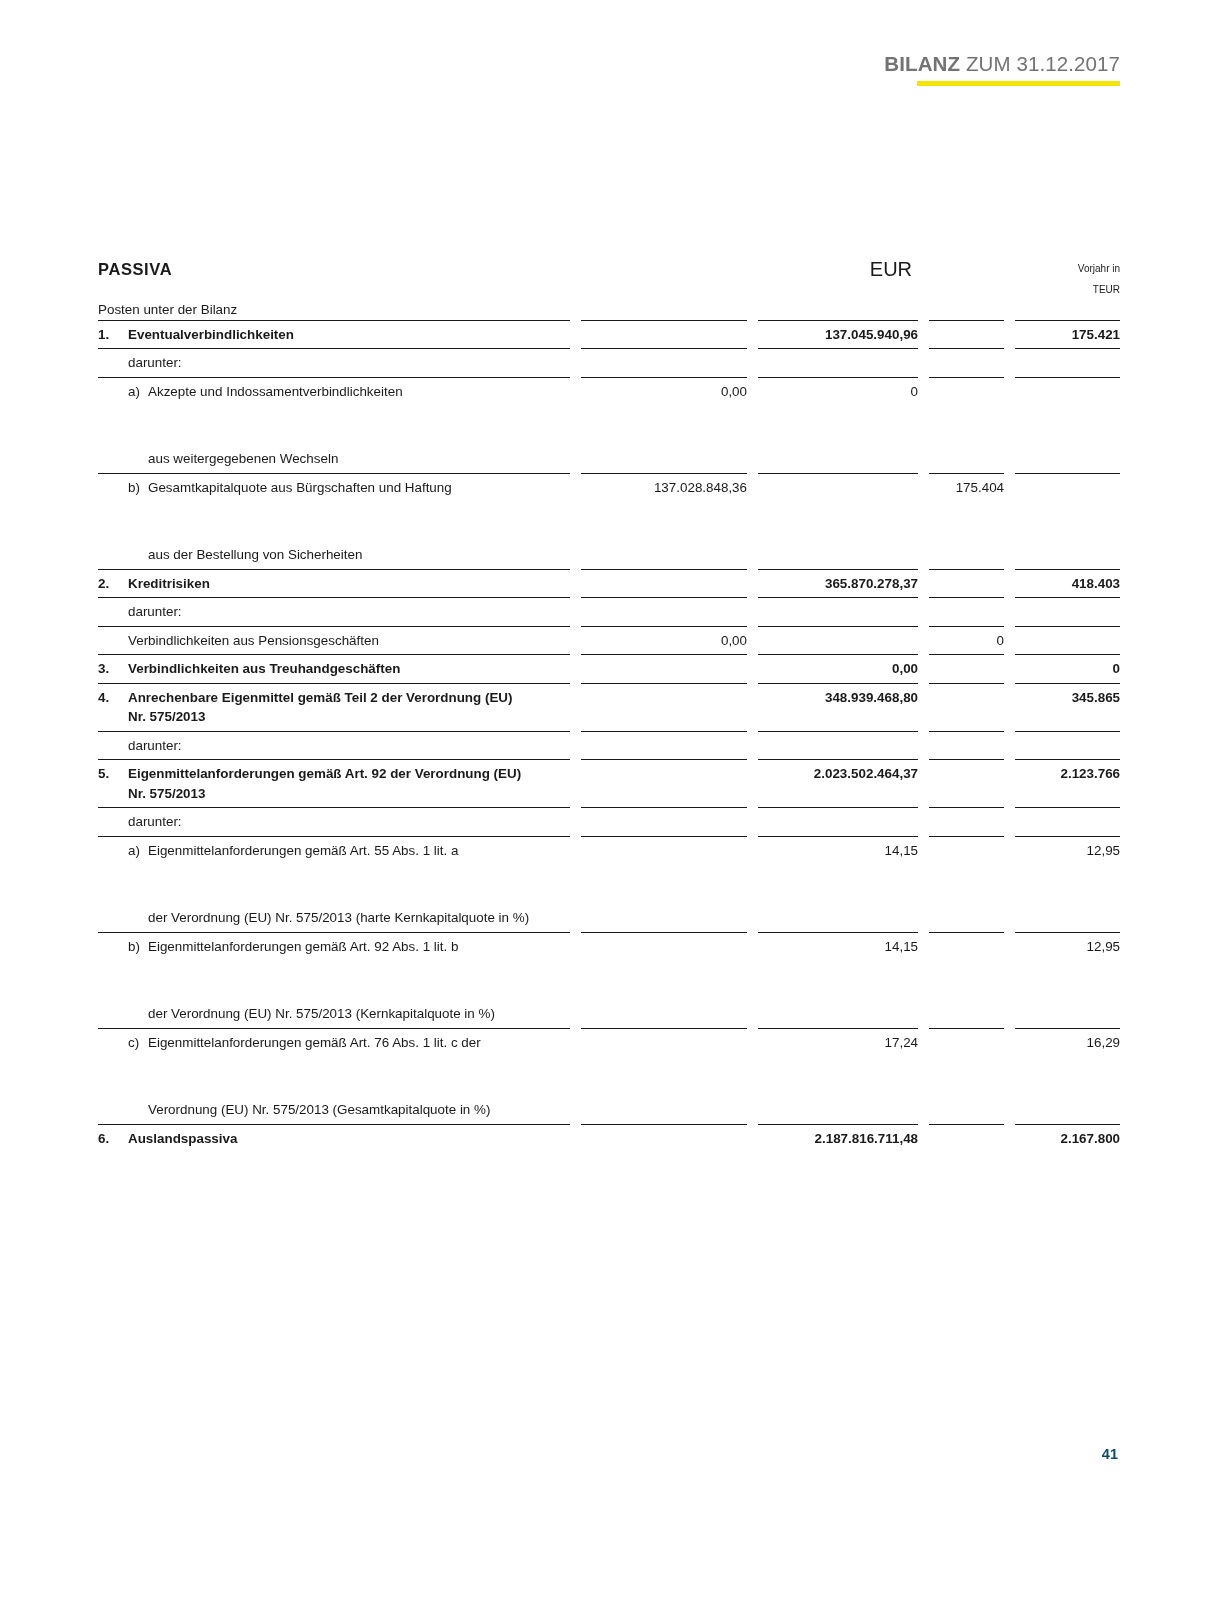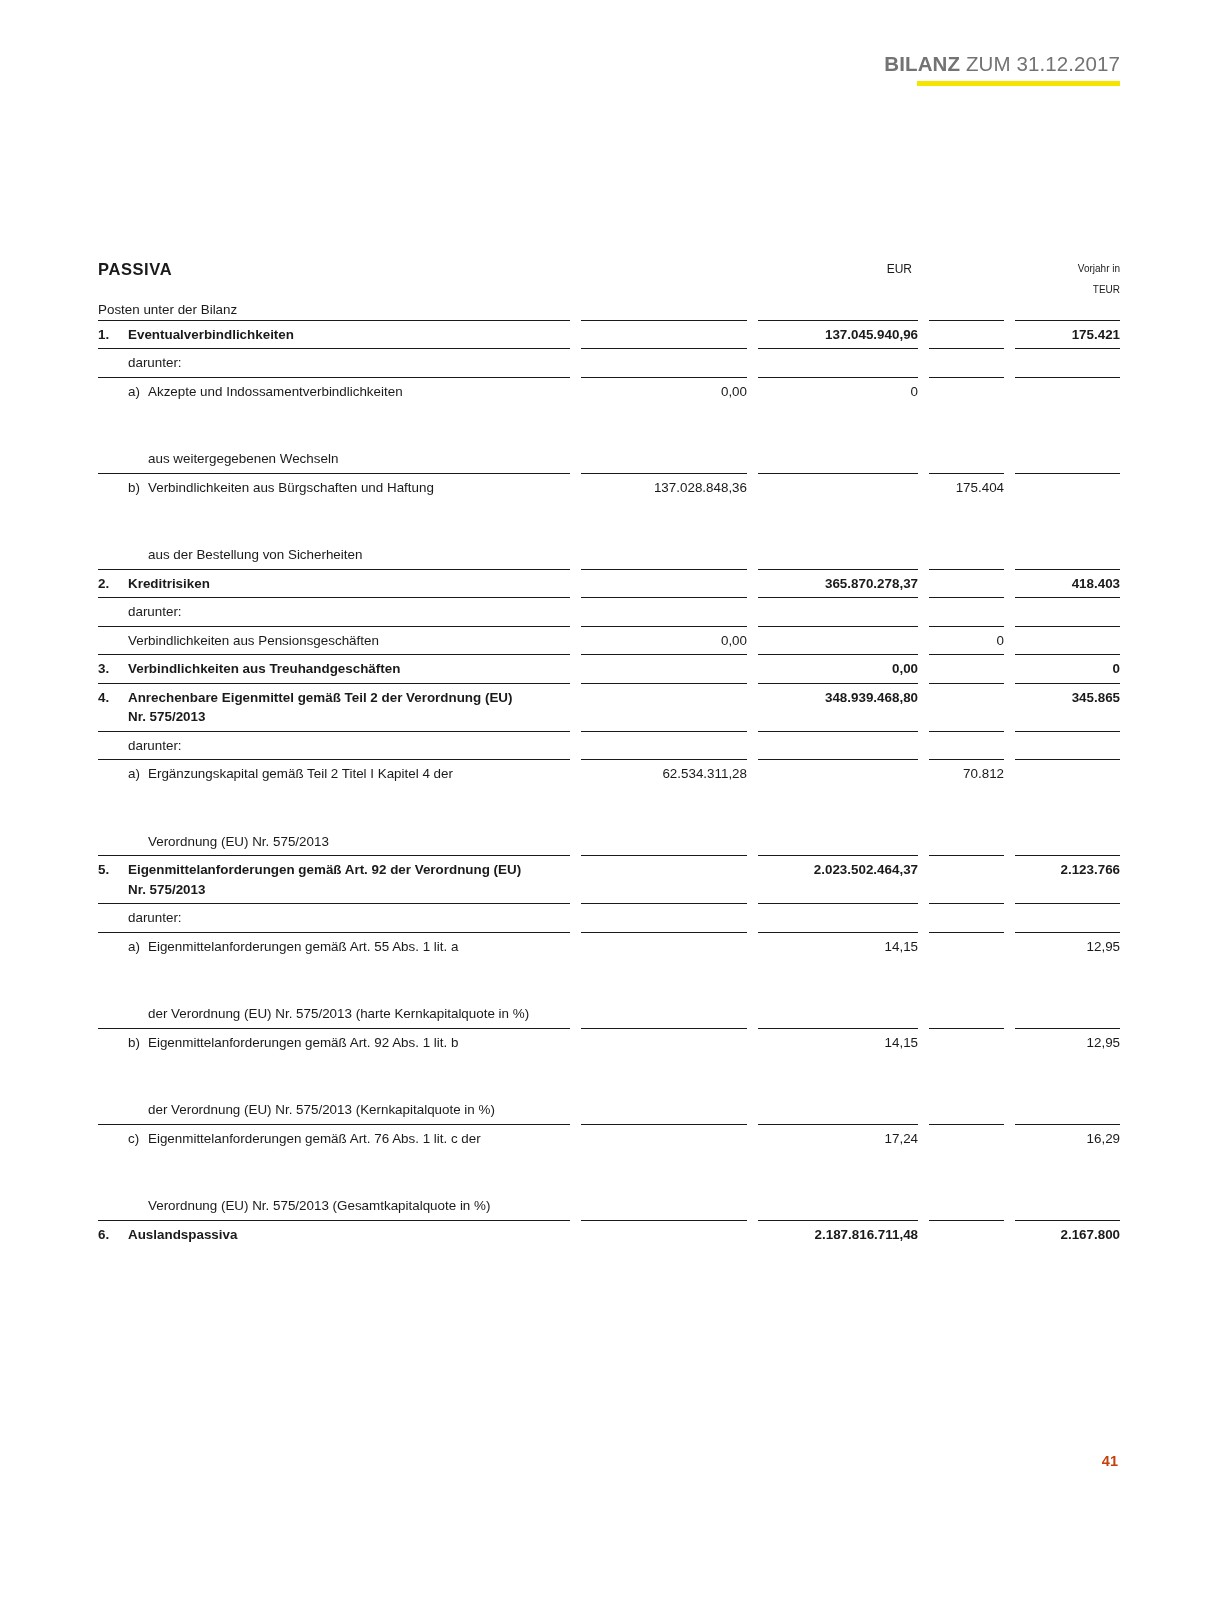--- a/index.html
+++ b/index.html
@@ -70,21 +70,21 @@
   
   .hdr td { padding-bottom: 0; }
   .hdr .passiva {
     font-weight: bold;
     font-size: 16.5px;
     letter-spacing: 0.6px;
     line-height: 22px;
   }
   .hdr .eur {
     text-align: right;
-    font-size: 12px;
+    font-size: 20px;
     line-height: 22px;
     padding-right: 6px;
   }
   .hdr .vorjahr {
     text-align: right;
     font-size: 10px;
     line-height: 21px;
     white-space: nowrap;
   }
   .subhdr td {
@@ -126,24 +126,24 @@
     width: 20px;
   }
   .lbl .indent2 { padding-left: 20px; display: block; margin-top: 48px; }
 
   .darunter { font-size: 13.2px; }
 
   
   .page-no {
     position: absolute;
     right: 90px;
-    bottom: 131px;
+    bottom: 138px;
     font-size: 14.5px;
     font-weight: bold;
-    color: #c2410c;
+    color: #0c4a6e;
   }
 </style>
 </head>
 <body>
 
 <div class="page-header">
   <div class="htext"><span class="b">BILANZ</span><span> ZUM 31.12.2017</span></div>
   <div class="rule" style="background: rgb(245, 228, 0);"></div>
 </div>
 
@@ -202,21 +202,21 @@
           <td class="num-col">0,00</td>
           <td class="gap"></td>
           <td class="num-col">0</td>
           <td class="gap"></td>
           <td class="num-col"></td>
           <td class="gap"></td>
           <td class="num-col"></td>
         </tr>
         <tr class="brow">
           <td class="numidx"></td>
-          <td class="lbl"><span class="letter">b)</span><span>Verbindlichkeiten aus Bürgschaften und Haftung</span><span class="indent2">aus der  Bestellung von Sicherheiten</span></td>
+          <td class="lbl"><span class="letter">b)</span><span>Gesamtkapitalquote aus Bürgschaften und Haftung</span><span class="indent2">aus der  Bestellung von Sicherheiten</span></td>
           <td class="gap"></td>
           <td class="num-col">137.028.848,36</td>
           <td class="gap"></td>
           <td class="num-col"></td>
           <td class="gap"></td>
           <td class="num-col">175.404</td>
           <td class="gap"></td>
           <td class="num-col"></td>
         </tr>
         <tr class="brow">
@@ -281,32 +281,20 @@
         </tr>
         <tr class="brow">
           <td class="numidx"></td>
           <td class="lbl darunter"><span>darunter:</span></td>
           <td class="gap"></td>
           <td class="num-col"></td>
           <td class="gap"></td>
           <td class="num-col"></td>
           <td class="gap"></td>
           <td class="num-col"></td>
-          <td class="gap"></td>
-          <td class="num-col"></td>
-        </tr>
-        <tr class="brow">
-          <td class="numidx"></td>
-          <td class="lbl"><span class="letter">a)</span><span>Ergänzungskapital gemäß Teil 2 Titel I Kapitel 4 der</span><span class="indent2">Verordnung (EU) Nr. 575/2013</span></td>
-          <td class="gap"></td>
-          <td class="num-col">62.534.311,28</td>
-          <td class="gap"></td>
-          <td class="num-col"></td>
-          <td class="gap"></td>
-          <td class="num-col">70.812</td>
           <td class="gap"></td>
           <td class="num-col"></td>
         </tr>
         <tr class="brow">
           <td class="numidx bold">5.</td>
           <td class="lbl bold"><span>Eigenmittelanforderungen gemäß Art. 92 der Verordnung (EU)</span><span class="sub">Nr. 575/2013</span></td>
           <td class="gap"></td>
           <td class="num-col bold"></td>
           <td class="gap"></td>
           <td class="num-col bold">2.023.502.464,37</td>

